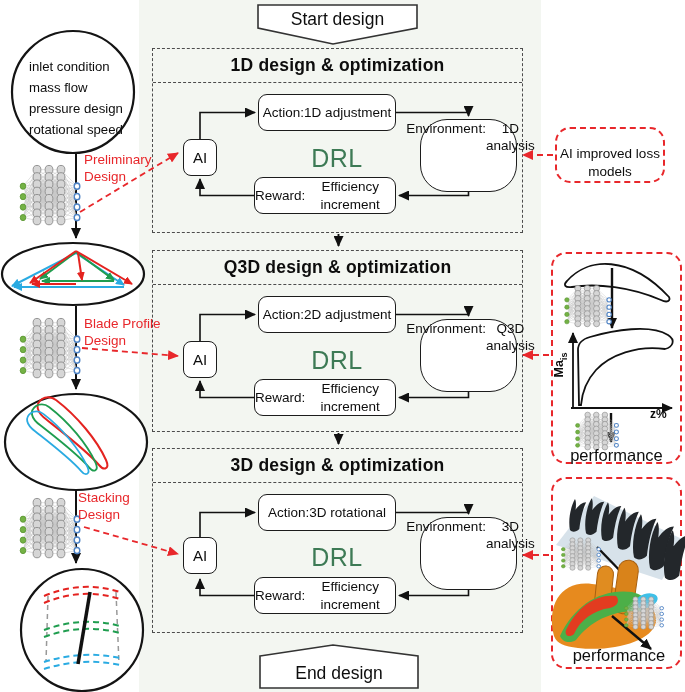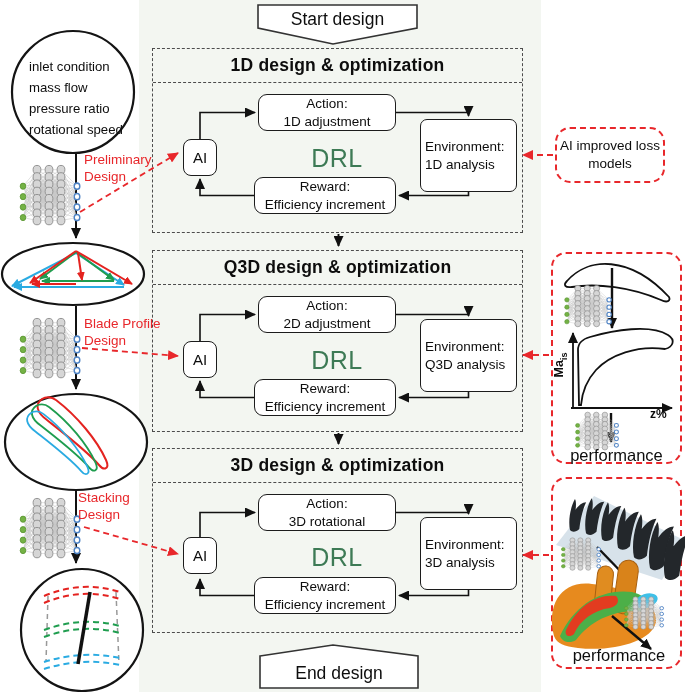--- a/index.html
+++ b/index.html
@@ -4,28 +4,28 @@
 <style>
   html,body{margin:0;padding:0;background:#fff}
   #canvas{position:relative;width:685px;height:692px;background:#fff;
     font-family:"Liberation Sans",sans-serif;color:#0d0d0d;overflow:hidden}
   #midbg{position:absolute;left:139px;top:0;width:402px;height:692px;background:#f3f6f1;z-index:0}
   #overlay{position:absolute;left:0;top:0;z-index:2}
   .sec{position:absolute;left:152px;width:371px;border:1.7px dashed #4c4c4c;box-sizing:border-box;z-index:1}
   .strip{height:33px;border-bottom:1.7px dashed #4c4c4c;display:flex;align-items:center;justify-content:center;
     font-weight:bold;font-size:17.5px;letter-spacing:.2px}
   .box{position:absolute;background:#fff;border:1.7px solid #1c1c1c;border-radius:9px;z-index:3;
-    display:flex;flex-direction:column;align-items:center;justify-content:center;
+    display:flex;align-items:center;justify-content:center;
     font-size:13.5px;line-height:1.28;text-align:center;box-sizing:border-box}
-  .box.env{border-radius:7px;align-items:flex-start;text-align:right;padding-left:4px}
+  .box.env{border-radius:27px;align-items:flex-start;text-align:center;padding-left:4px}
   .box.ai{font-size:15px;border-radius:8px}
   .drl{position:absolute;z-index:3;color:var(--drl_green,#3d7a55);font-size:25px;letter-spacing:.5px}
   .redbox{position:absolute;border:2px dashed var(--accent_red,#e8272b);border-radius:15px;z-index:1;
     background:#fff;box-sizing:border-box}
-  .loss{display:flex;align-items:center;justify-content:center;text-align:center;font-size:13.5px;line-height:1.32}
+  .loss{display:flex;align-items:flex-end;justify-content:center;text-align:center;font-size:13.5px;line-height:1.32}
   .lbl-red{position:absolute;color:var(--accent_red,#e8272b);font-size:13.5px;line-height:1.25;z-index:4}
   .penta-label{position:absolute;z-index:4;font-size:17.5px;text-align:center}
   .perf{position:absolute;z-index:4;font-size:16.5px;text-align:center}
   .inlet{position:absolute;left:29px;top:56px;width:105px;z-index:4;font-size:13.2px;line-height:21px}
   .nn{position:absolute;z-index:3}
   .mais{position:absolute;left:528px;top:358px;width:62px;height:14px;z-index:4;font-size:12.5px;
     font-weight:bold;text-align:center;transform:rotate(-90deg)}
   .mais sub{font-size:9px}
   .zpct{position:absolute;left:650px;top:407px;z-index:4;font-size:12px;font-weight:bold}
 </style>
@@ -175,21 +175,21 @@
       <path d="M612,616 L651,649" stroke="#111" stroke-width="2.4" fill="none" marker-end="url(#ahB)"></path>
     </g>
   </svg>
 
   <div class="penta-label" style="left:258px;top:9px;width:159px">Start design</div>
   <div class="penta-label" style="left:260px;top:663px;width:158px">End design</div>
 
   <div class="inlet">
     <div>inlet condition</div>
     <div>mass flow</div>
-    <div>pressure ratio</div>
+    <div>pressure design</div>
     <div>rotational speed</div>
   </div>
 
   <div class="lbl-red" style="left:84px;top:152px;width:76px">Preliminary Design</div>
   <div class="lbl-red" style="left:84px;top:316px;width:88px">Blade Profile Design</div>
   <div class="lbl-red" style="left:78px;top:490px;width:62px">Stacking Design</div>
 
   <div class="nn" style="left:18px;top:162px;width:64px;height:66px"><svg viewBox="0 0 64 60" width="100%" height="100%" preserveAspectRatio="none">
         <line x1="5" y1="22" x2="19" y2="7" stroke="#c6c6c6" stroke-width="0.5"></line>
         <line x1="43" y1="7" x2="59" y2="22" stroke="#c6c6c6" stroke-width="0.5"></line>

